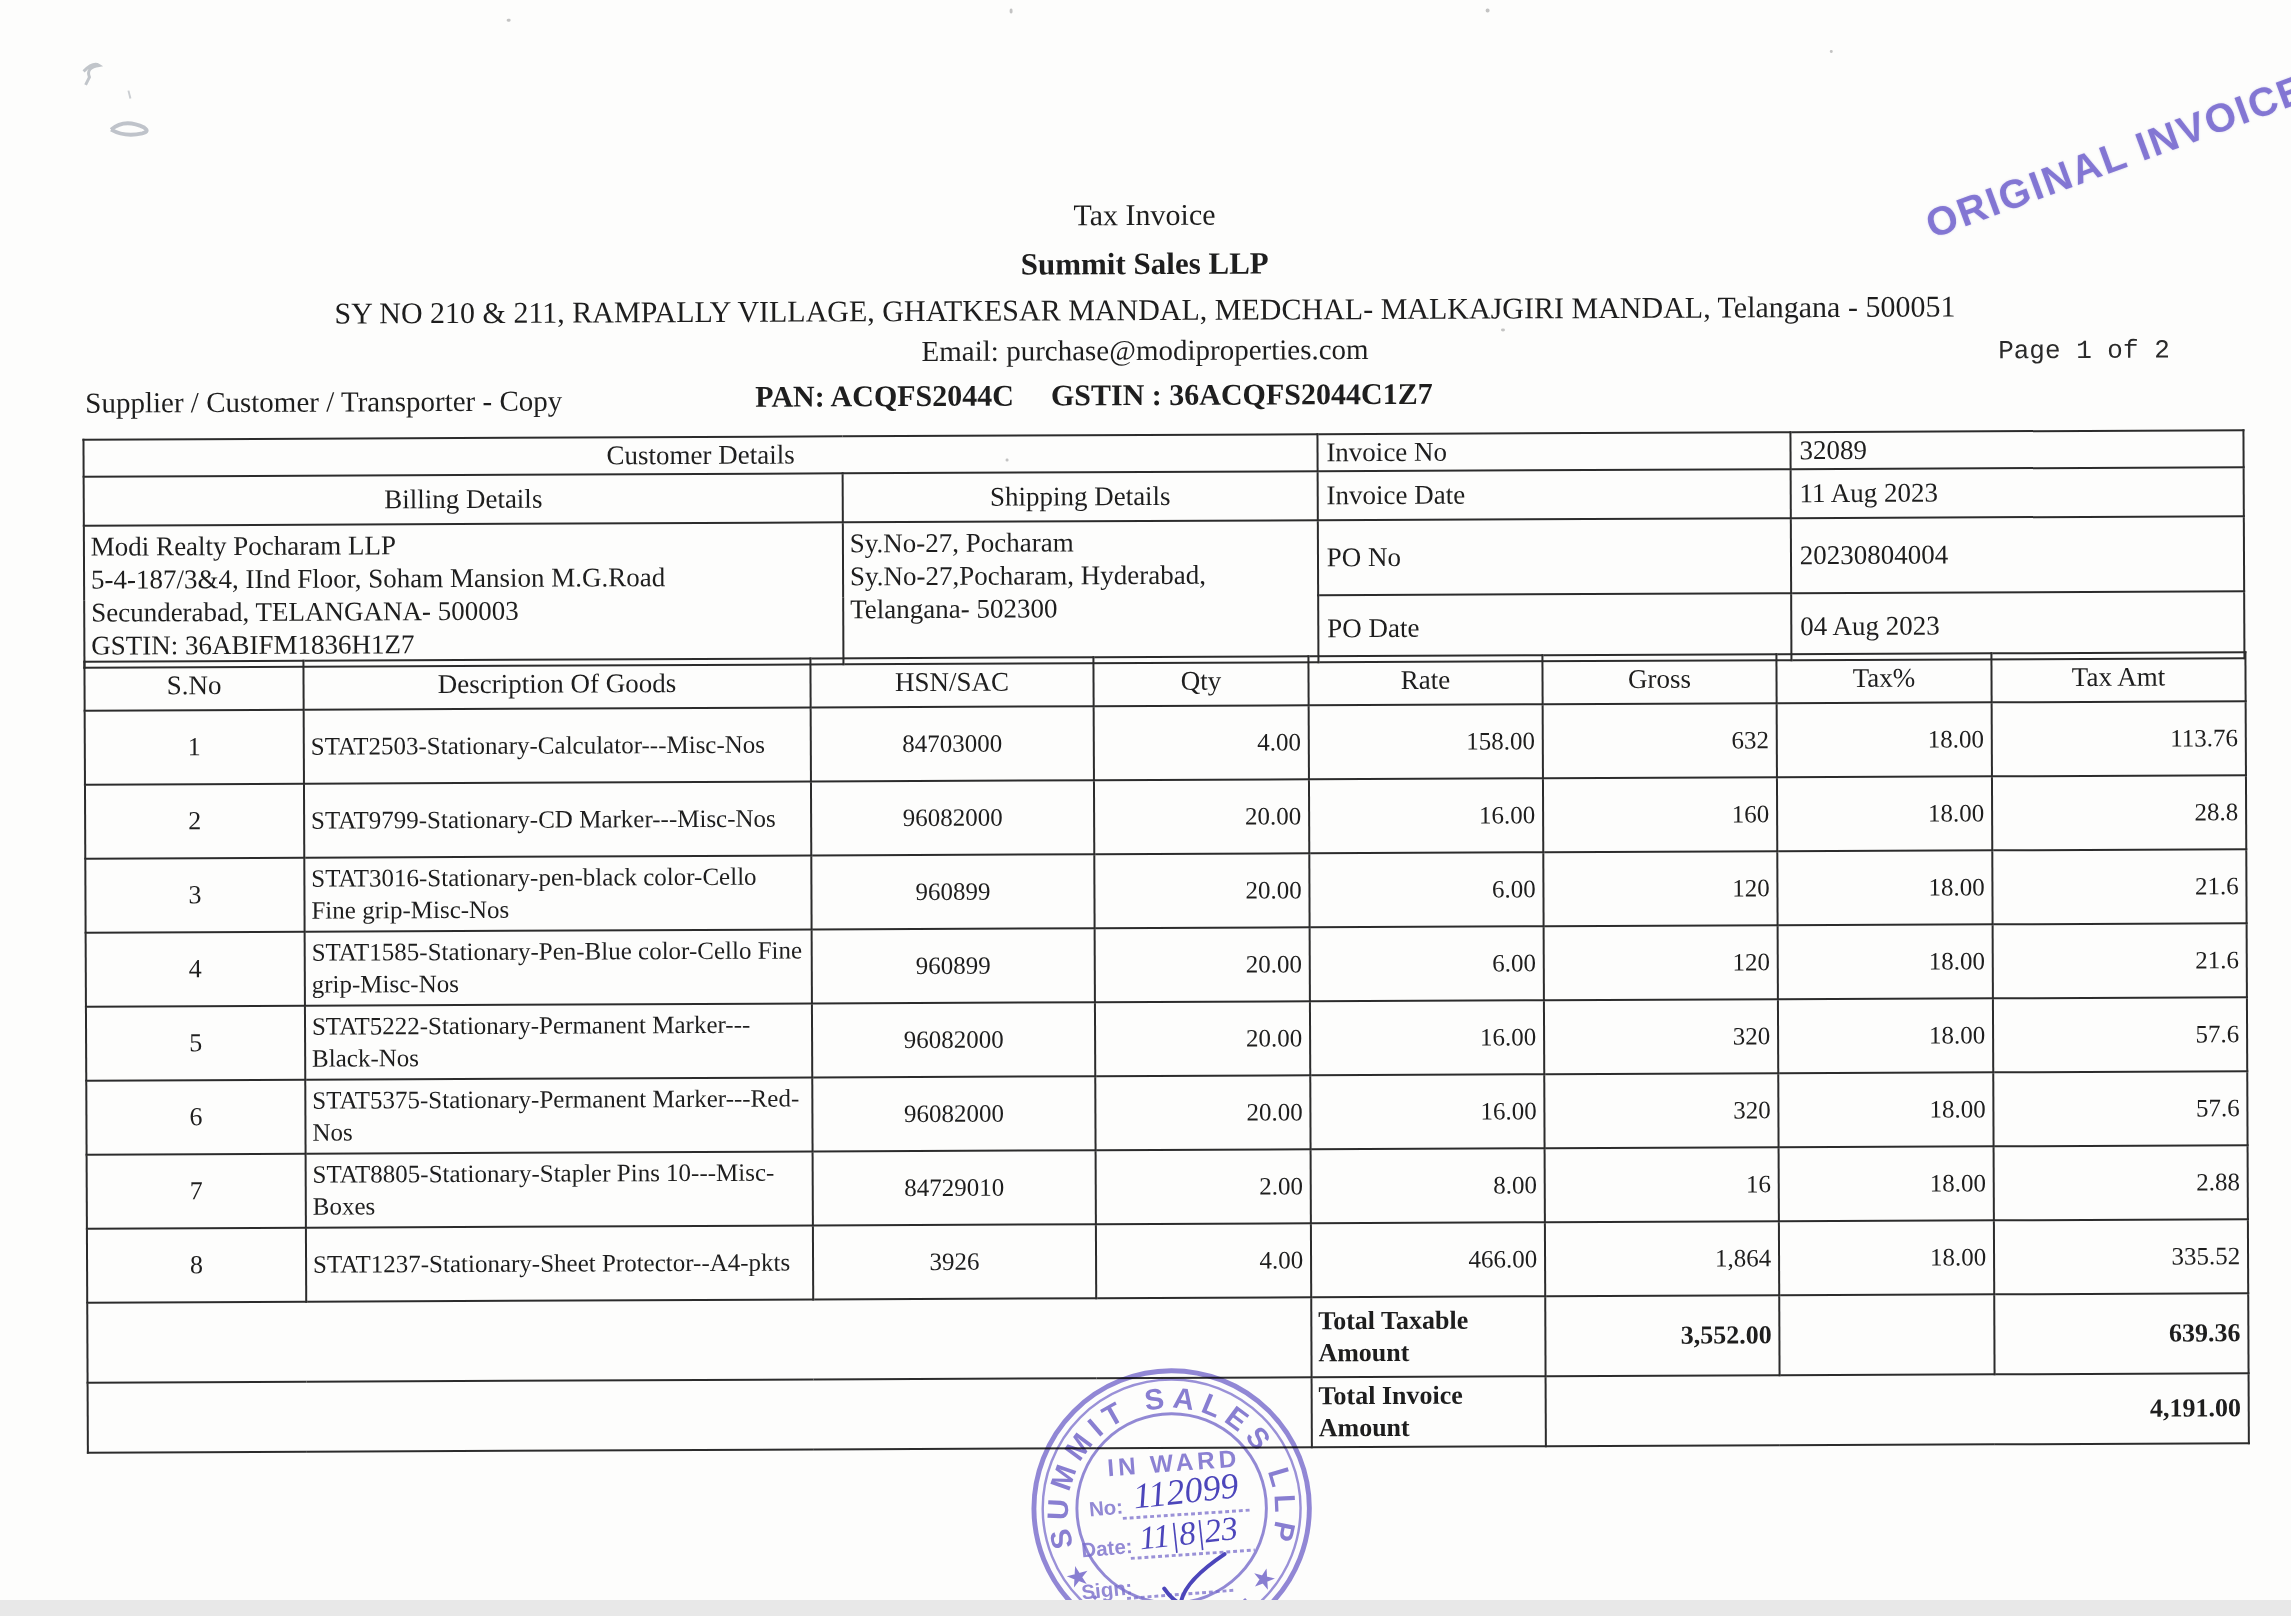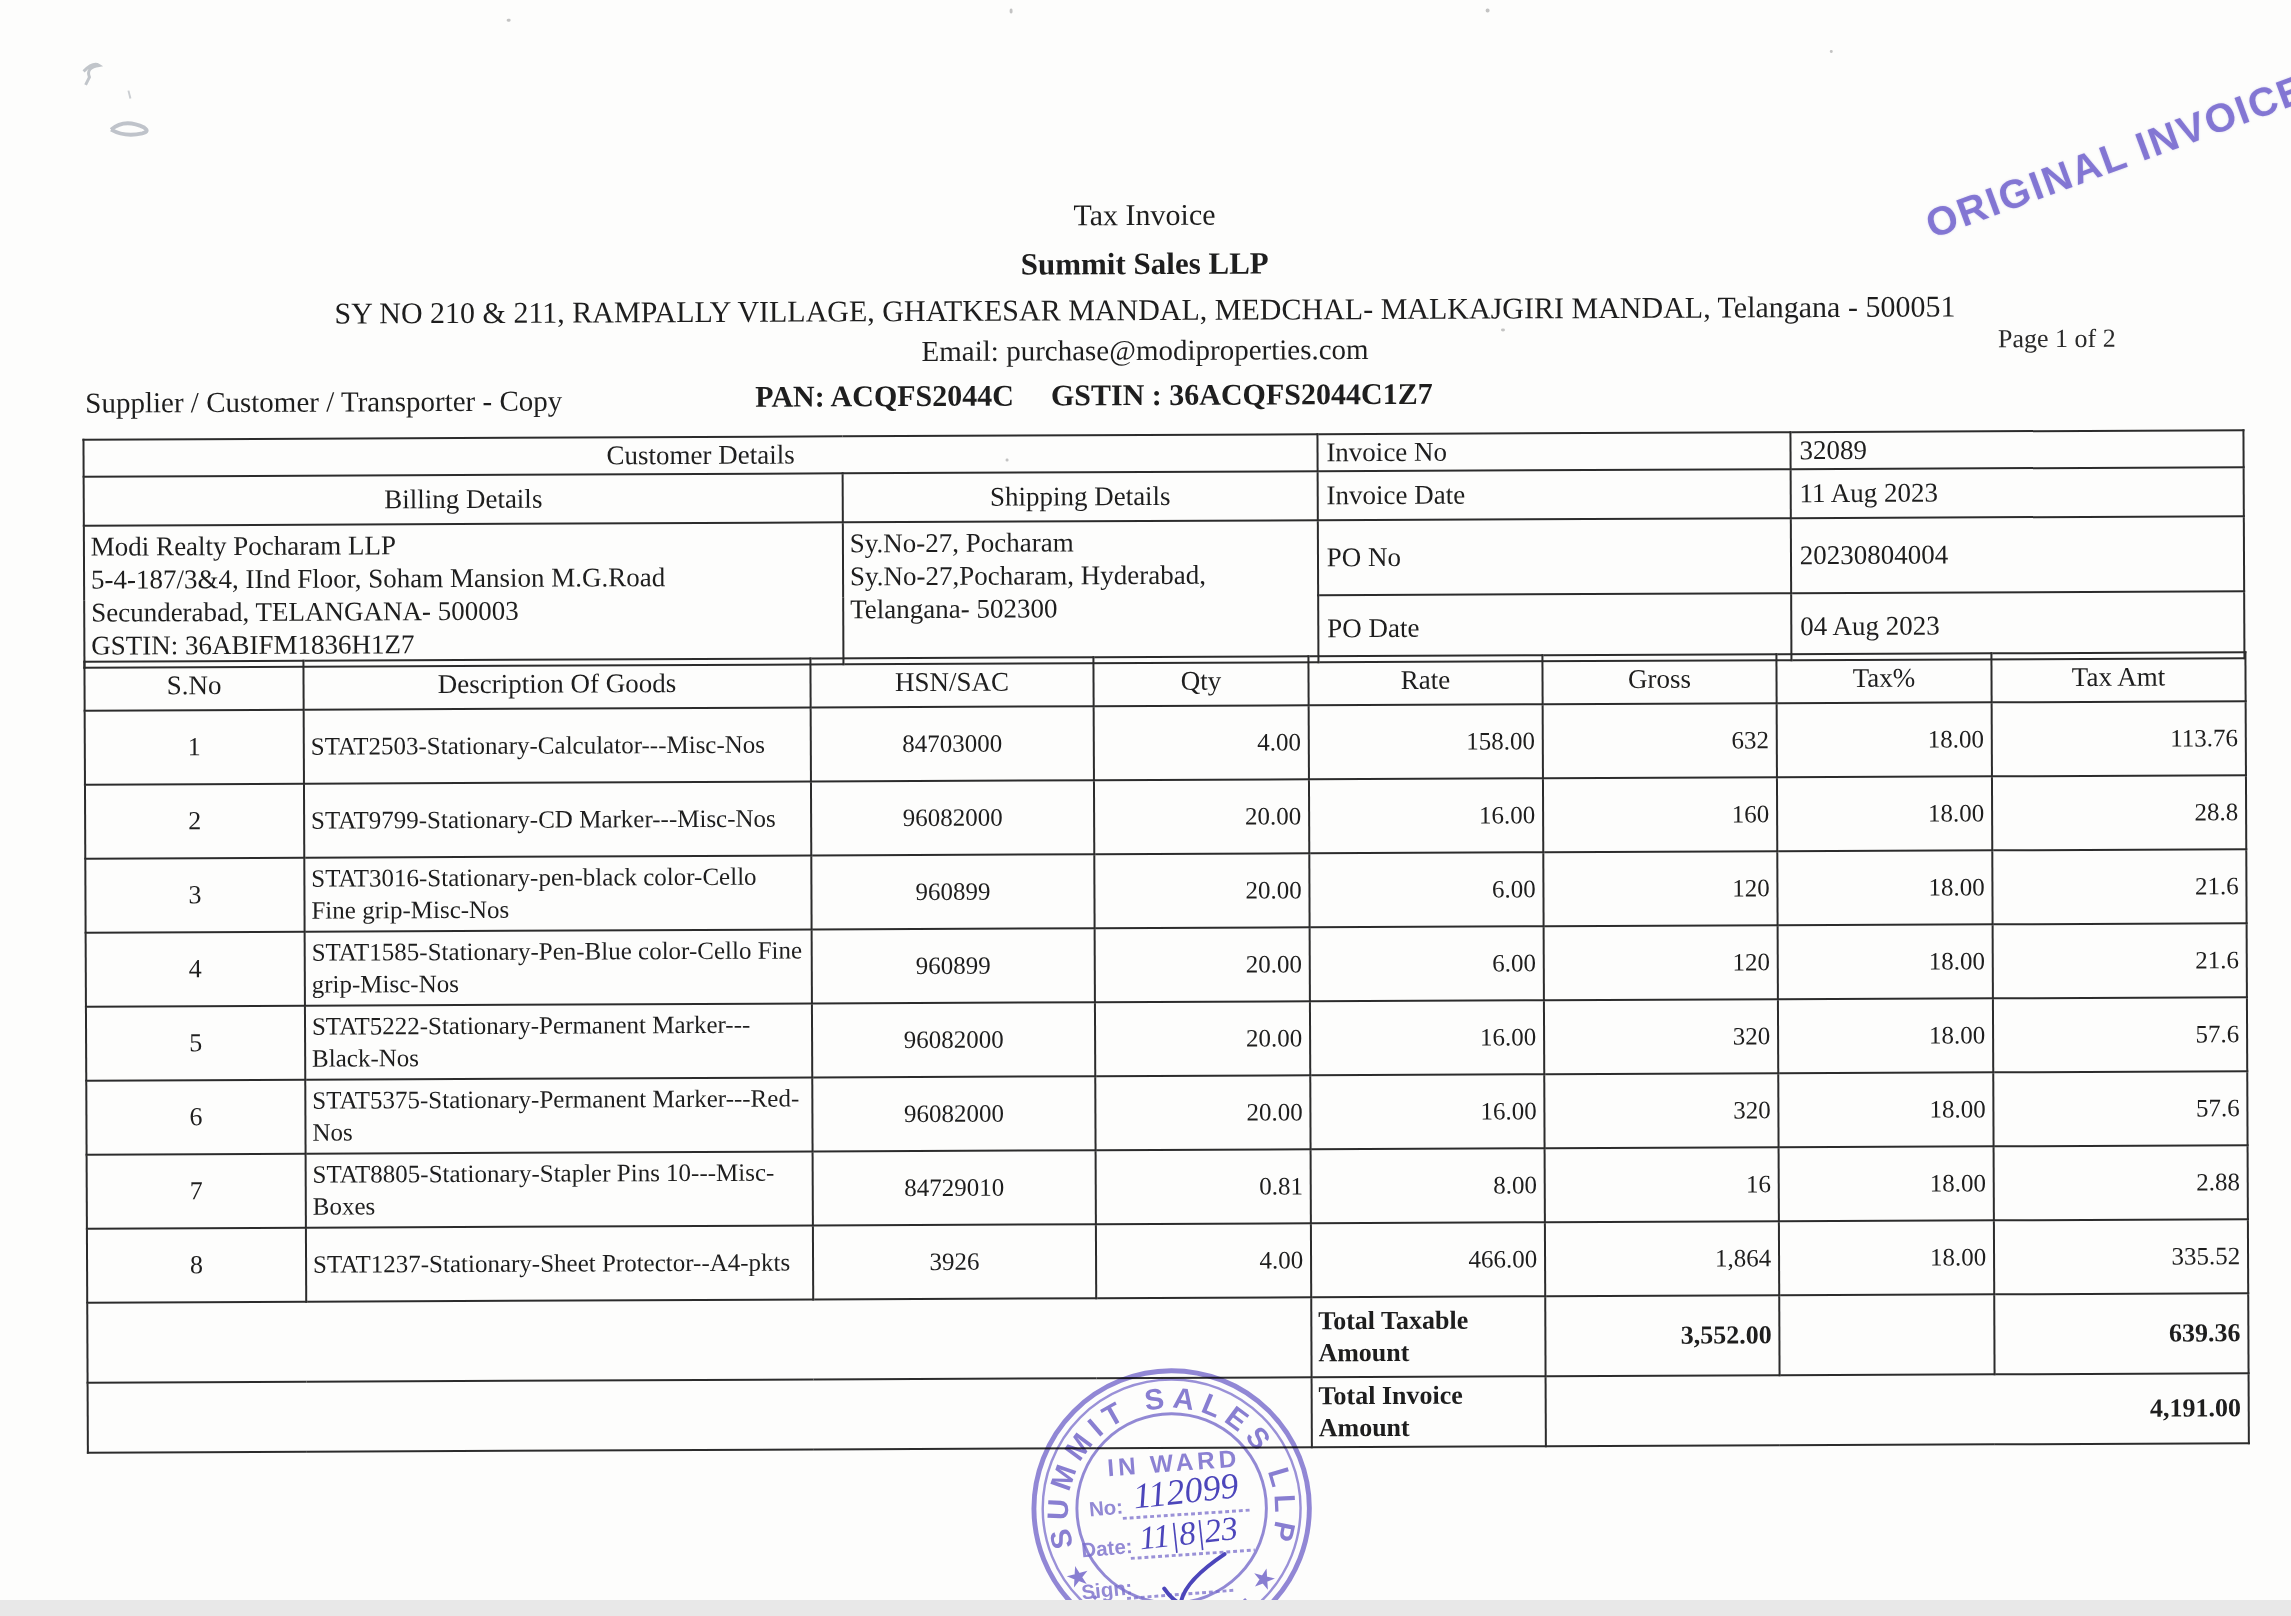--- a/index.html
+++ b/index.html
@@ -6,21 +6,21 @@
   .page{
     position:relative;width:2292px;height:1600px;background:#fdfdfc;
     overflow:hidden;font-family:"Liberation Serif",serif;color:#1e1e1e;
   }
   .tilt{position:absolute;inset:0;transform:rotate(-0.25deg);transform-origin:50% 35%;}
   .cline{position:absolute;left:0;width:100%;text-align:center;white-space:nowrap;}
   .doc-type{top:198px;font-size:30px;}
   .company{top:246px;font-size:31px;font-weight:bold;}
   .address{top:293px;font-size:30px;}
   .email{top:334px;font-size:29px;}
-  .page-ind{position:absolute;top:328px;left:1999px;font-family:Liberation Serif, serif;font-size:26px;color:#2a2a2a;}
+  .page-ind{position:absolute;top:340px;left:1999px;font-family:Liberation Mono, monospace;font-size:26px;color:#2a2a2a;}
   .copy-line{position:absolute;top:382px;left:86px;font-size:29px;white-space:nowrap;}
   .pan-line{position:absolute;top:378px;left:756px;font-size:30px;font-weight:bold;white-space:nowrap;}
   .pan-line .gst{margin-left:37px;}
 
   table{border-collapse:collapse;table-layout:fixed;}
   .grid{position:absolute;left:83px;width:2160px;}
   .grid td,.grid th{border:2px solid #2c2c2c;overflow:hidden;}
   .top-table{top:434px;}
   .top-table{border:2.9px solid #262626;}
   .items-table{top:656px;border:2.9px solid #262626;}
@@ -197,21 +197,21 @@
         <td class="c-num">20.00</td>
         <td class="c-num">16.00</td>
         <td class="c-num">320</td>
         <td class="c-num">18.00</td>
         <td class="c-num">57.6</td>
       </tr>
       <tr style="height:74px;">
         <td class="c-sno">7</td>
         <td class="c-desc">STAT8805-Stationary-Stapler Pins 10---Misc-Boxes</td>
         <td class="c-hsn">84729010</td>
-        <td class="c-num">0.81</td>
+        <td class="c-num">2.00</td>
         <td class="c-num">8.00</td>
         <td class="c-num">16</td>
         <td class="c-num">18.00</td>
         <td class="c-num">2.88</td>
       </tr>
       <tr style="height:74px;">
         <td class="c-sno">8</td>
         <td class="c-desc">STAT1237-Stationary-Sheet Protector--A4-pkts</td>
         <td class="c-hsn">3926</td>
         <td class="c-num">4.00</td>

